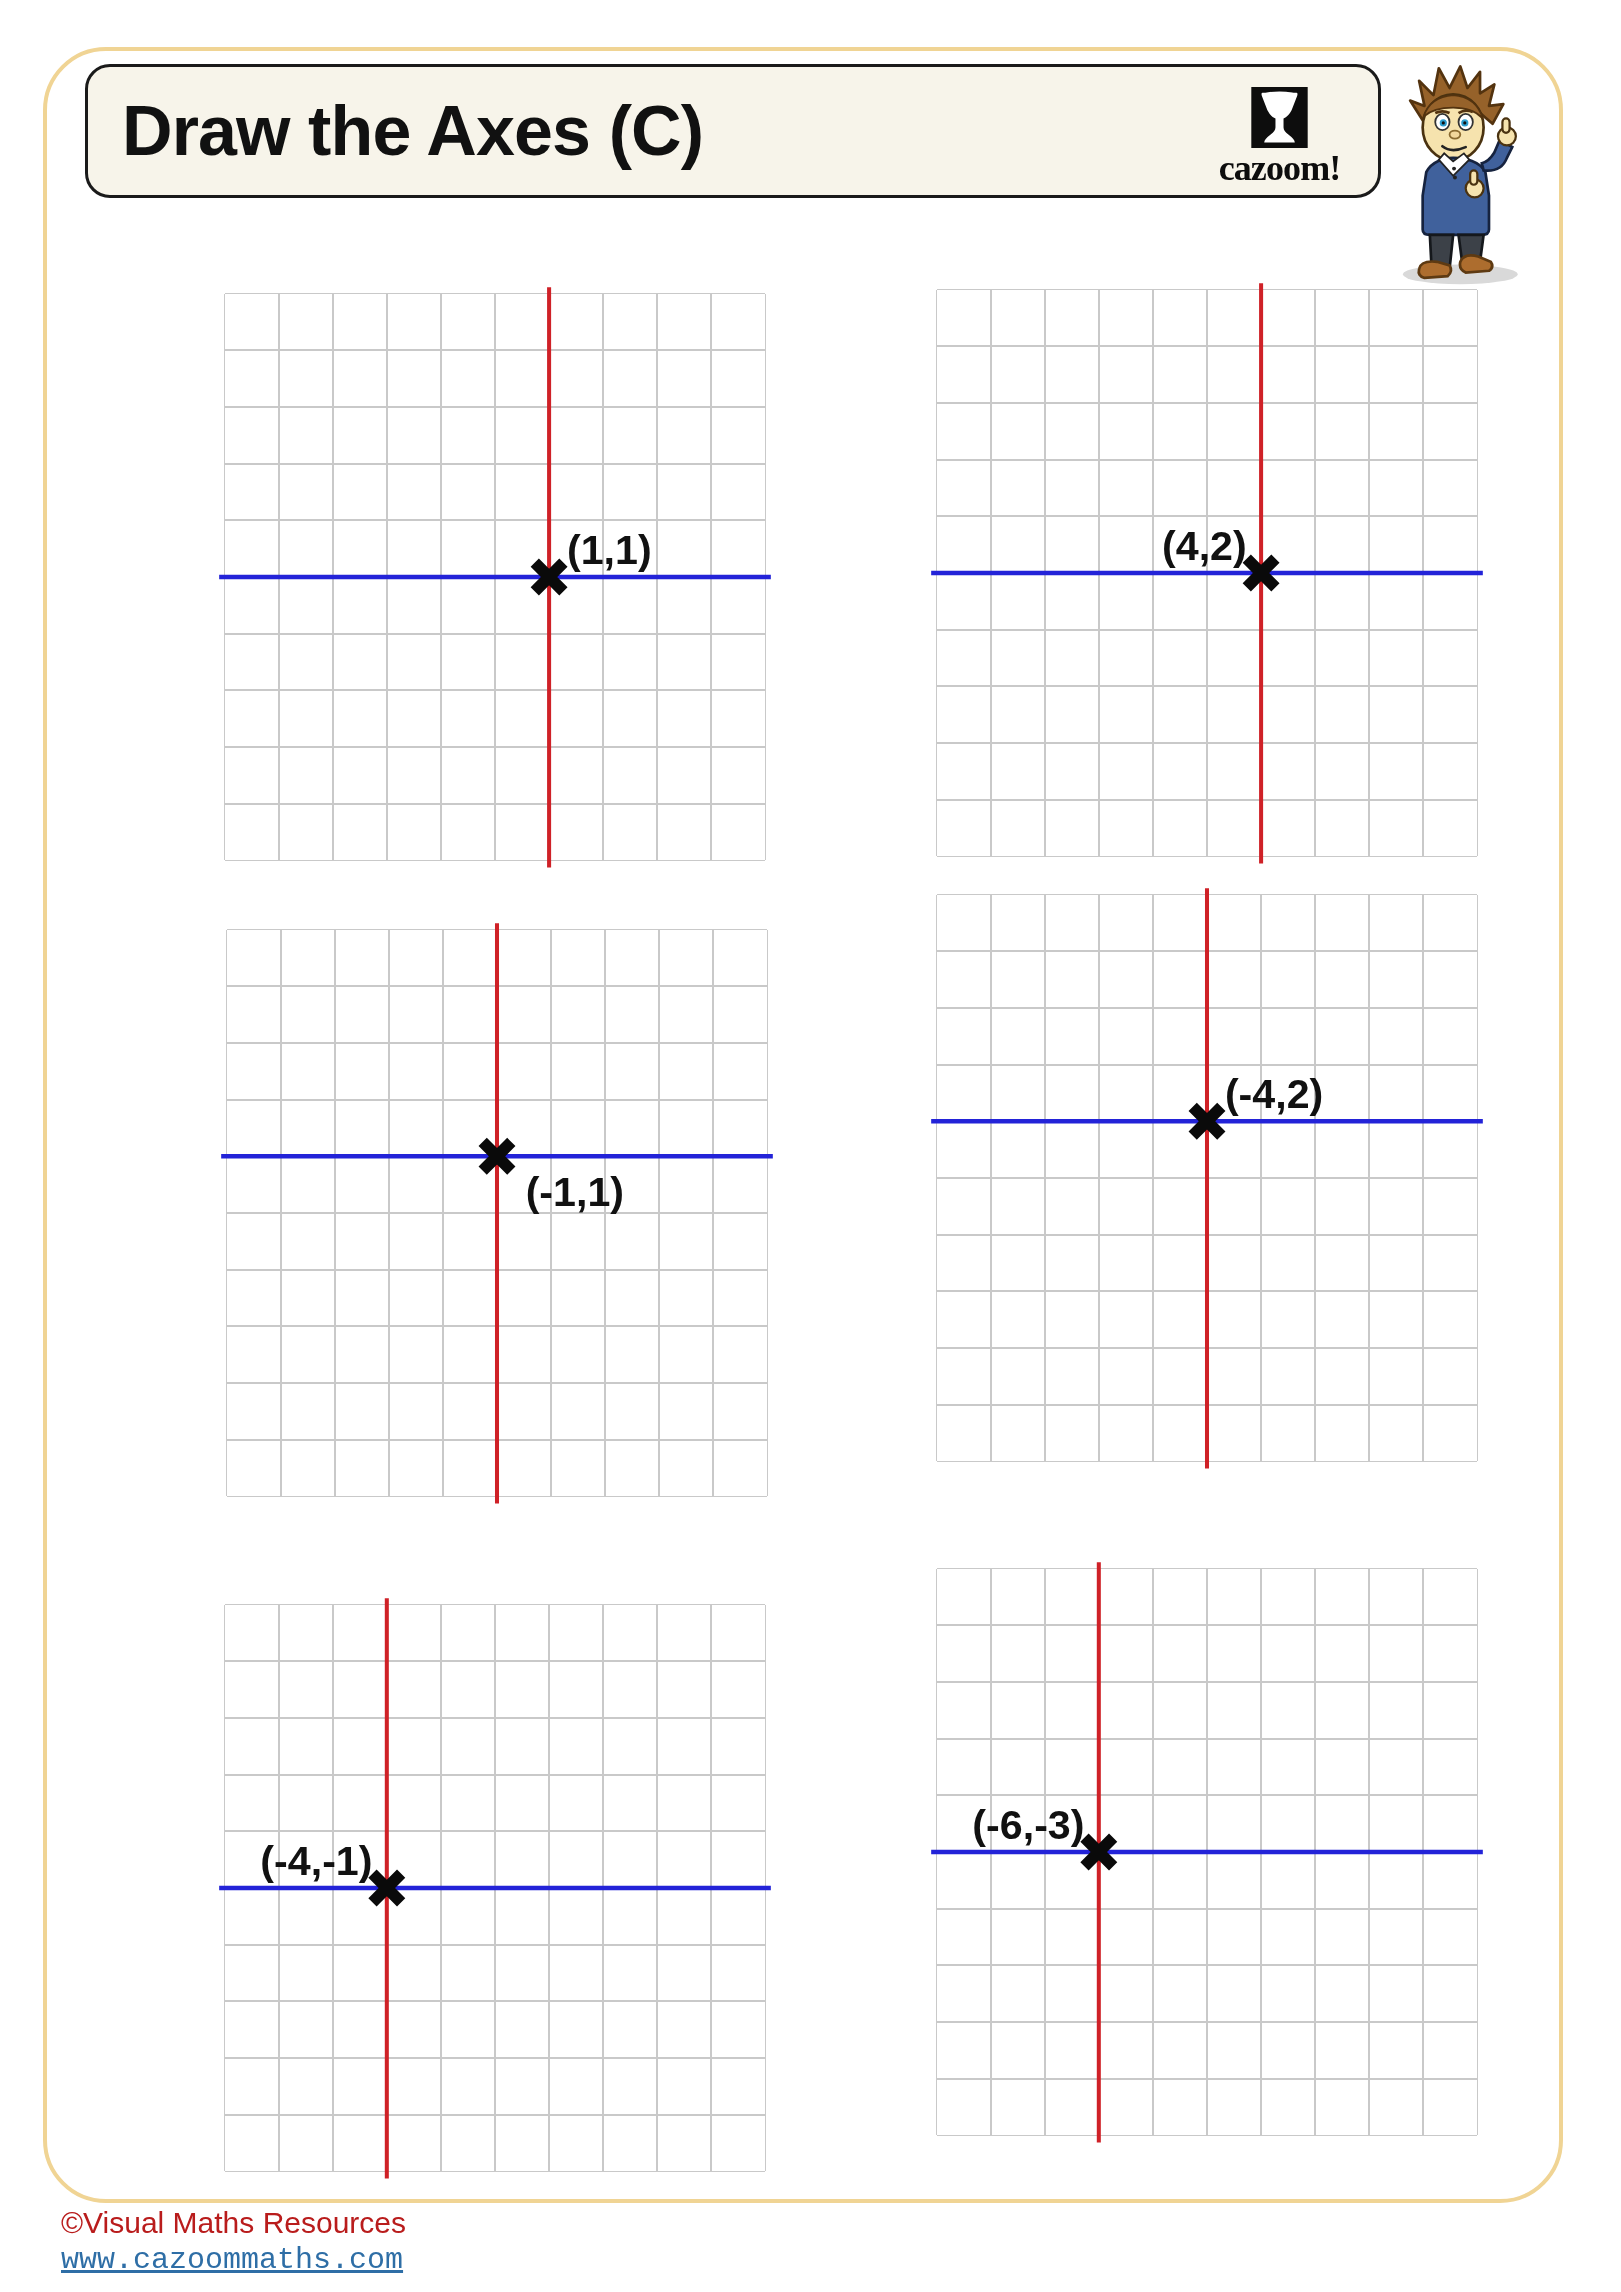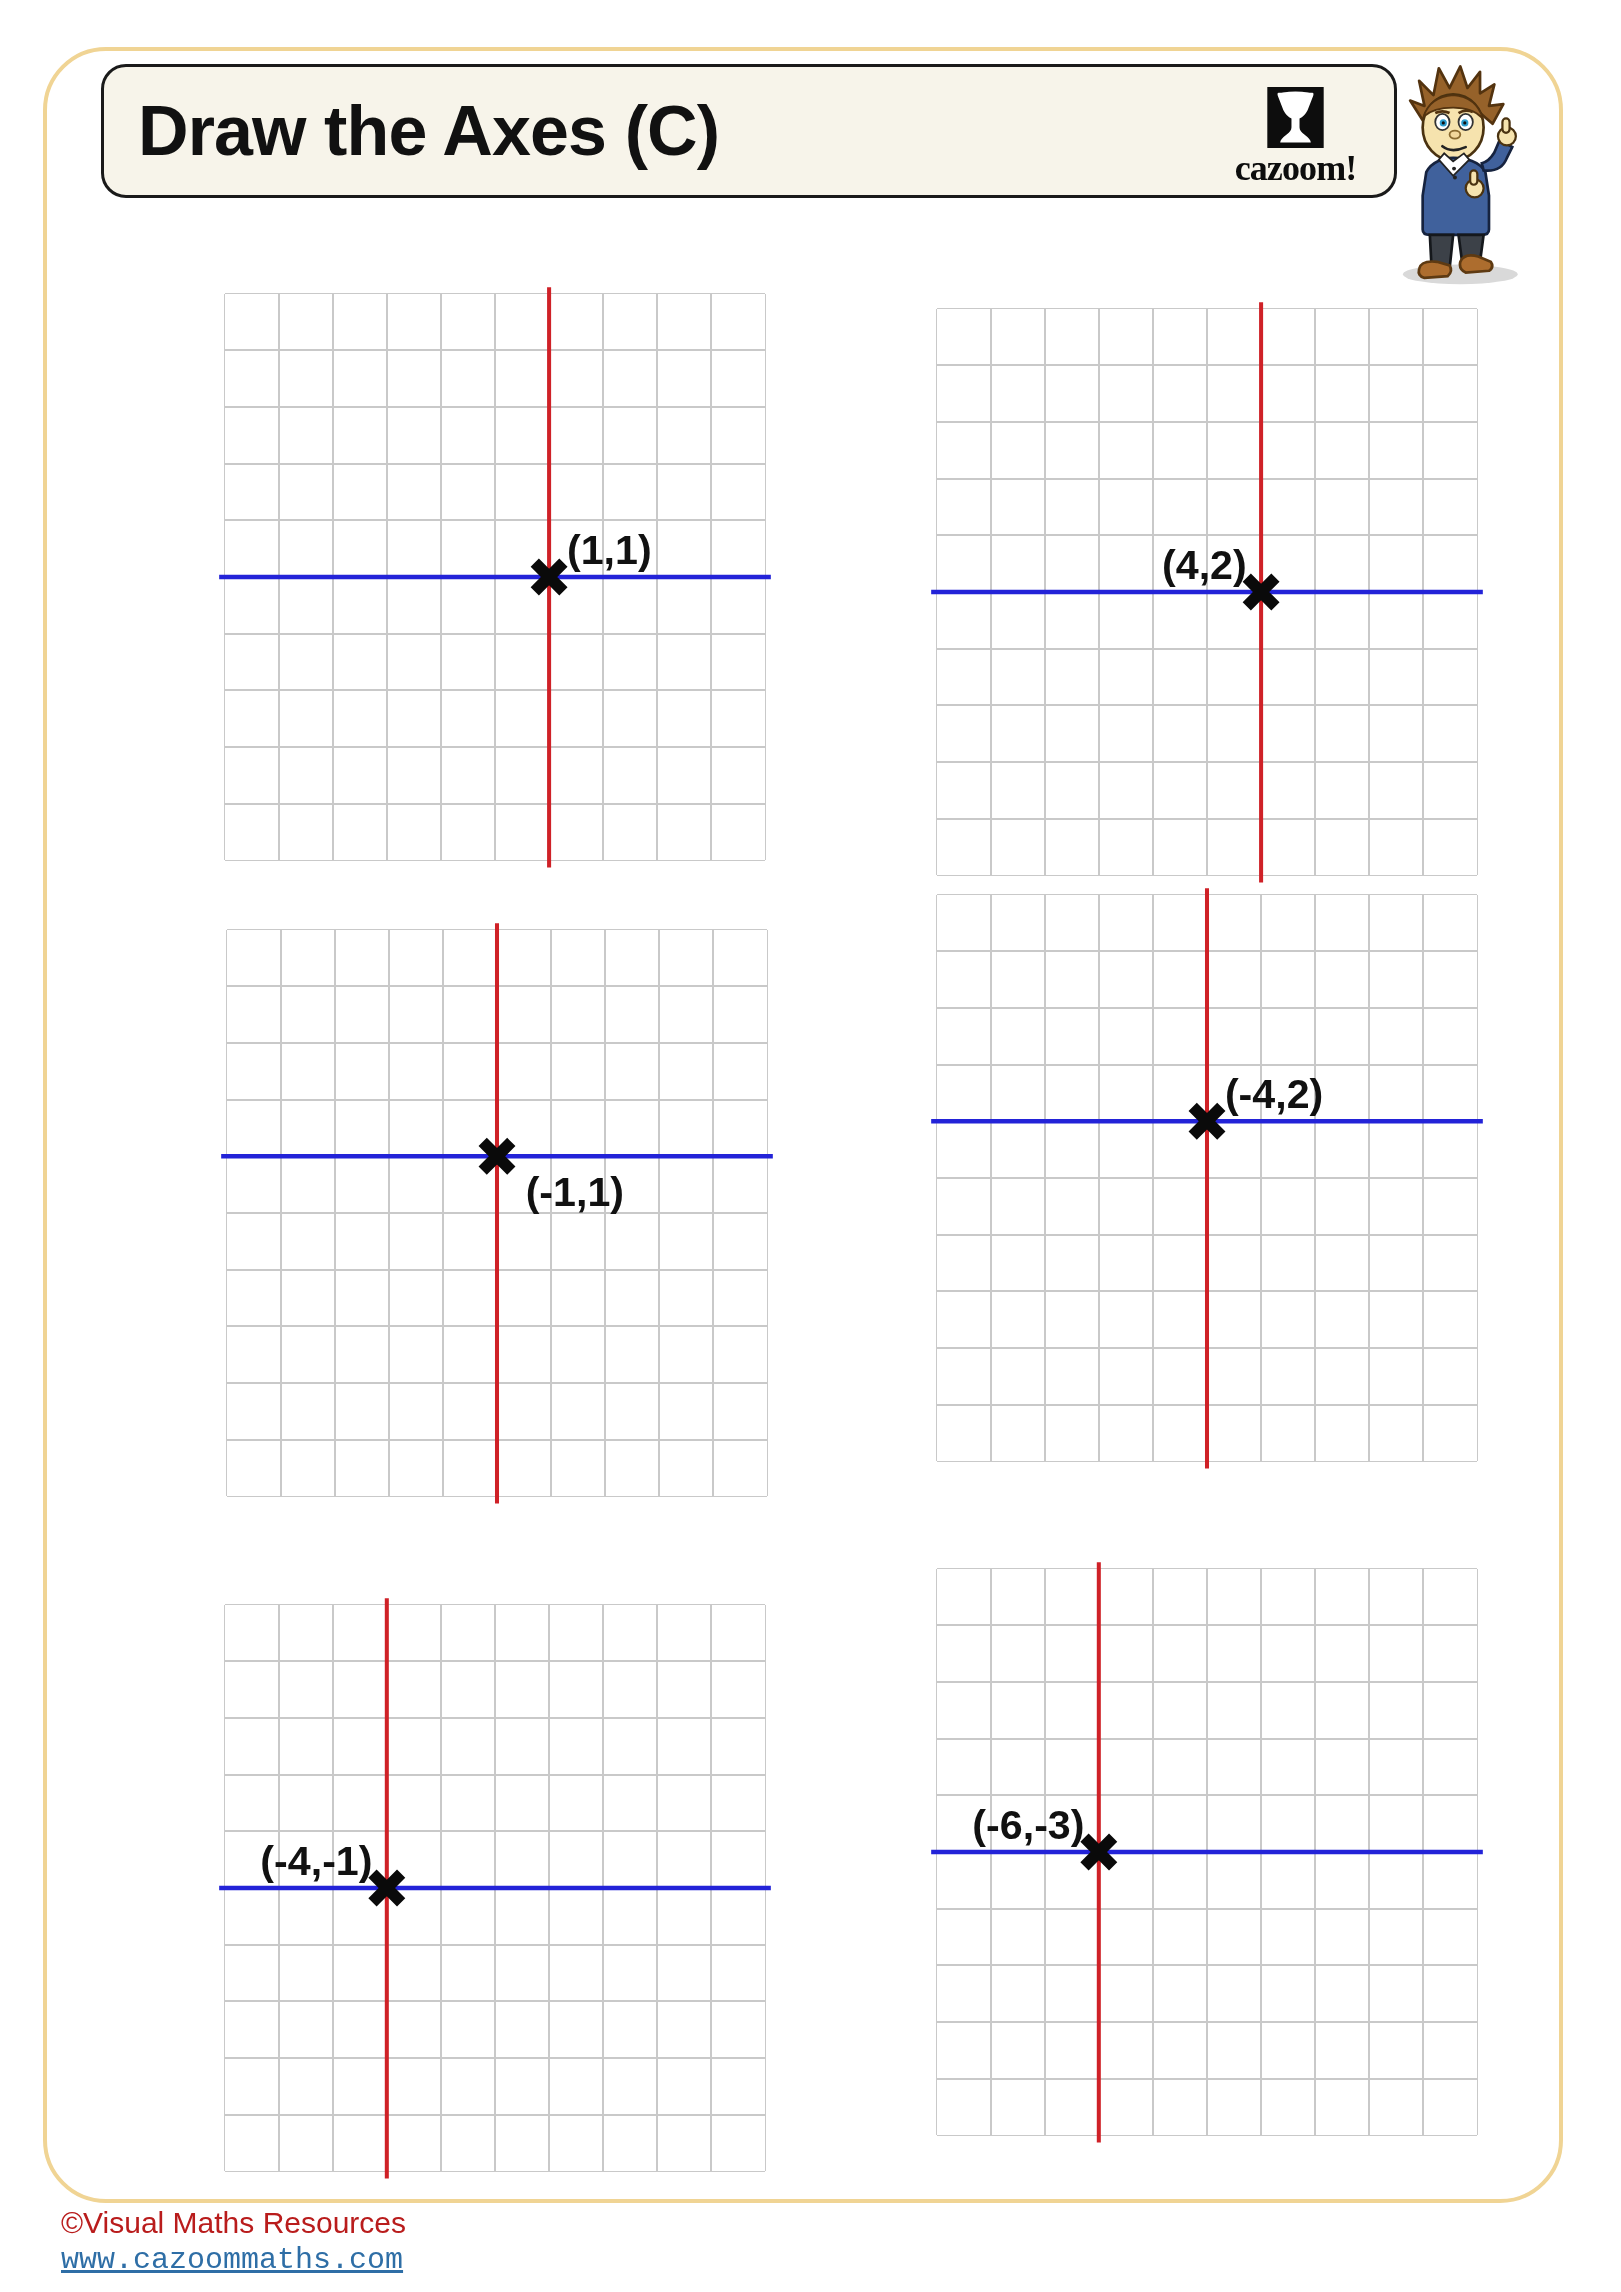--- a/index.html
+++ b/index.html
@@ -5,21 +5,21 @@
   html,body{margin:0;padding:0;background:#ffffff;}
   .sheet{
     position:relative;width:1621px;height:2293px;background:#ffffff;
     font-family:"Liberation Sans",sans-serif;overflow:hidden;
   }
   .page-border{
     position:absolute;left:43px;top:47px;width:1512px;height:2148px;
     border:4.5px solid #f0d494;border-radius:63px;
   }
   .title-bar{
-    position:absolute;left:101px;top:64px;width:1296px;height:134px;
+    position:absolute;left:85px;top:64px;width:1296px;height:134px;
     background:#f7f4ea;border:3.6px solid #1a1a1a;border-radius:25px;
     box-sizing:border-box;display:flex;align-items:center;
   }
   .title-text{
     margin-left:34px;font-size:70px;font-weight:bold;color:#111;
     letter-spacing:-0.9px;white-space:nowrap;
   }
   .logo-block{
     position:absolute;right:36px;top:19.7px;width:125px;height:99px;
     display:flex;flex-direction:column;align-items:center;text-align:center;
@@ -120,21 +120,21 @@
         <line x1="0" y1="443.09999999999997" x2="604" y2="443.09999999999997" stroke="#c9c9c9" stroke-width="2" shape-rendering="crispEdges"></line>
         <line x1="0" y1="506.4" x2="604" y2="506.4" stroke="#c9c9c9" stroke-width="2" shape-rendering="crispEdges"></line>
         <line x1="0" y1="569.6999999999999" x2="604" y2="569.6999999999999" stroke="#c9c9c9" stroke-width="2" shape-rendering="crispEdges"></line>
         <line x1="0" y1="633" x2="604" y2="633" stroke="#c9c9c9" stroke-width="2" shape-rendering="crispEdges"></line>
         <line x1="362.4" y1="-7" x2="362.4" y2="641" stroke="#cf2127" stroke-width="4.5"></line>
         <line x1="-6" y1="316.5" x2="610" y2="316.5" stroke="#2323d8" stroke-width="5"></line>
         <path d="M 346.4 300.5 L 378.4 332.5 M 346.4 332.5 L 378.4 300.5" stroke="#0a0a0a" stroke-width="13" fill="none"></path>
         <text x="382.4" y="301.5" text-anchor="start" font-family="&quot;Liberation Sans&quot;, sans-serif" font-size="46" font-weight="bold" fill="#111111">(1,1)</text>
       </svg>
     </div>
-  <div class="grid-panel" style="left:894px;top:308px">
+  <div class="grid-panel" style="left:894px;top:289px">
       <svg width="566" height="592" viewBox="-14 -14 632 661">
         <line x1="0" y1="0" x2="0" y2="633" stroke="#c9c9c9" stroke-width="2" shape-rendering="crispEdges"></line>
         <line x1="60.4" y1="0" x2="60.4" y2="633" stroke="#c9c9c9" stroke-width="2" shape-rendering="crispEdges"></line>
         <line x1="120.8" y1="0" x2="120.8" y2="633" stroke="#c9c9c9" stroke-width="2" shape-rendering="crispEdges"></line>
         <line x1="181.2" y1="0" x2="181.2" y2="633" stroke="#c9c9c9" stroke-width="2" shape-rendering="crispEdges"></line>
         <line x1="241.6" y1="0" x2="241.6" y2="633" stroke="#c9c9c9" stroke-width="2" shape-rendering="crispEdges"></line>
         <line x1="302" y1="0" x2="302" y2="633" stroke="#c9c9c9" stroke-width="2" shape-rendering="crispEdges"></line>
         <line x1="362.4" y1="0" x2="362.4" y2="633" stroke="#c9c9c9" stroke-width="2" shape-rendering="crispEdges"></line>
         <line x1="422.8" y1="0" x2="422.8" y2="633" stroke="#c9c9c9" stroke-width="2" shape-rendering="crispEdges"></line>
         <line x1="483.2" y1="0" x2="483.2" y2="633" stroke="#c9c9c9" stroke-width="2" shape-rendering="crispEdges"></line>

